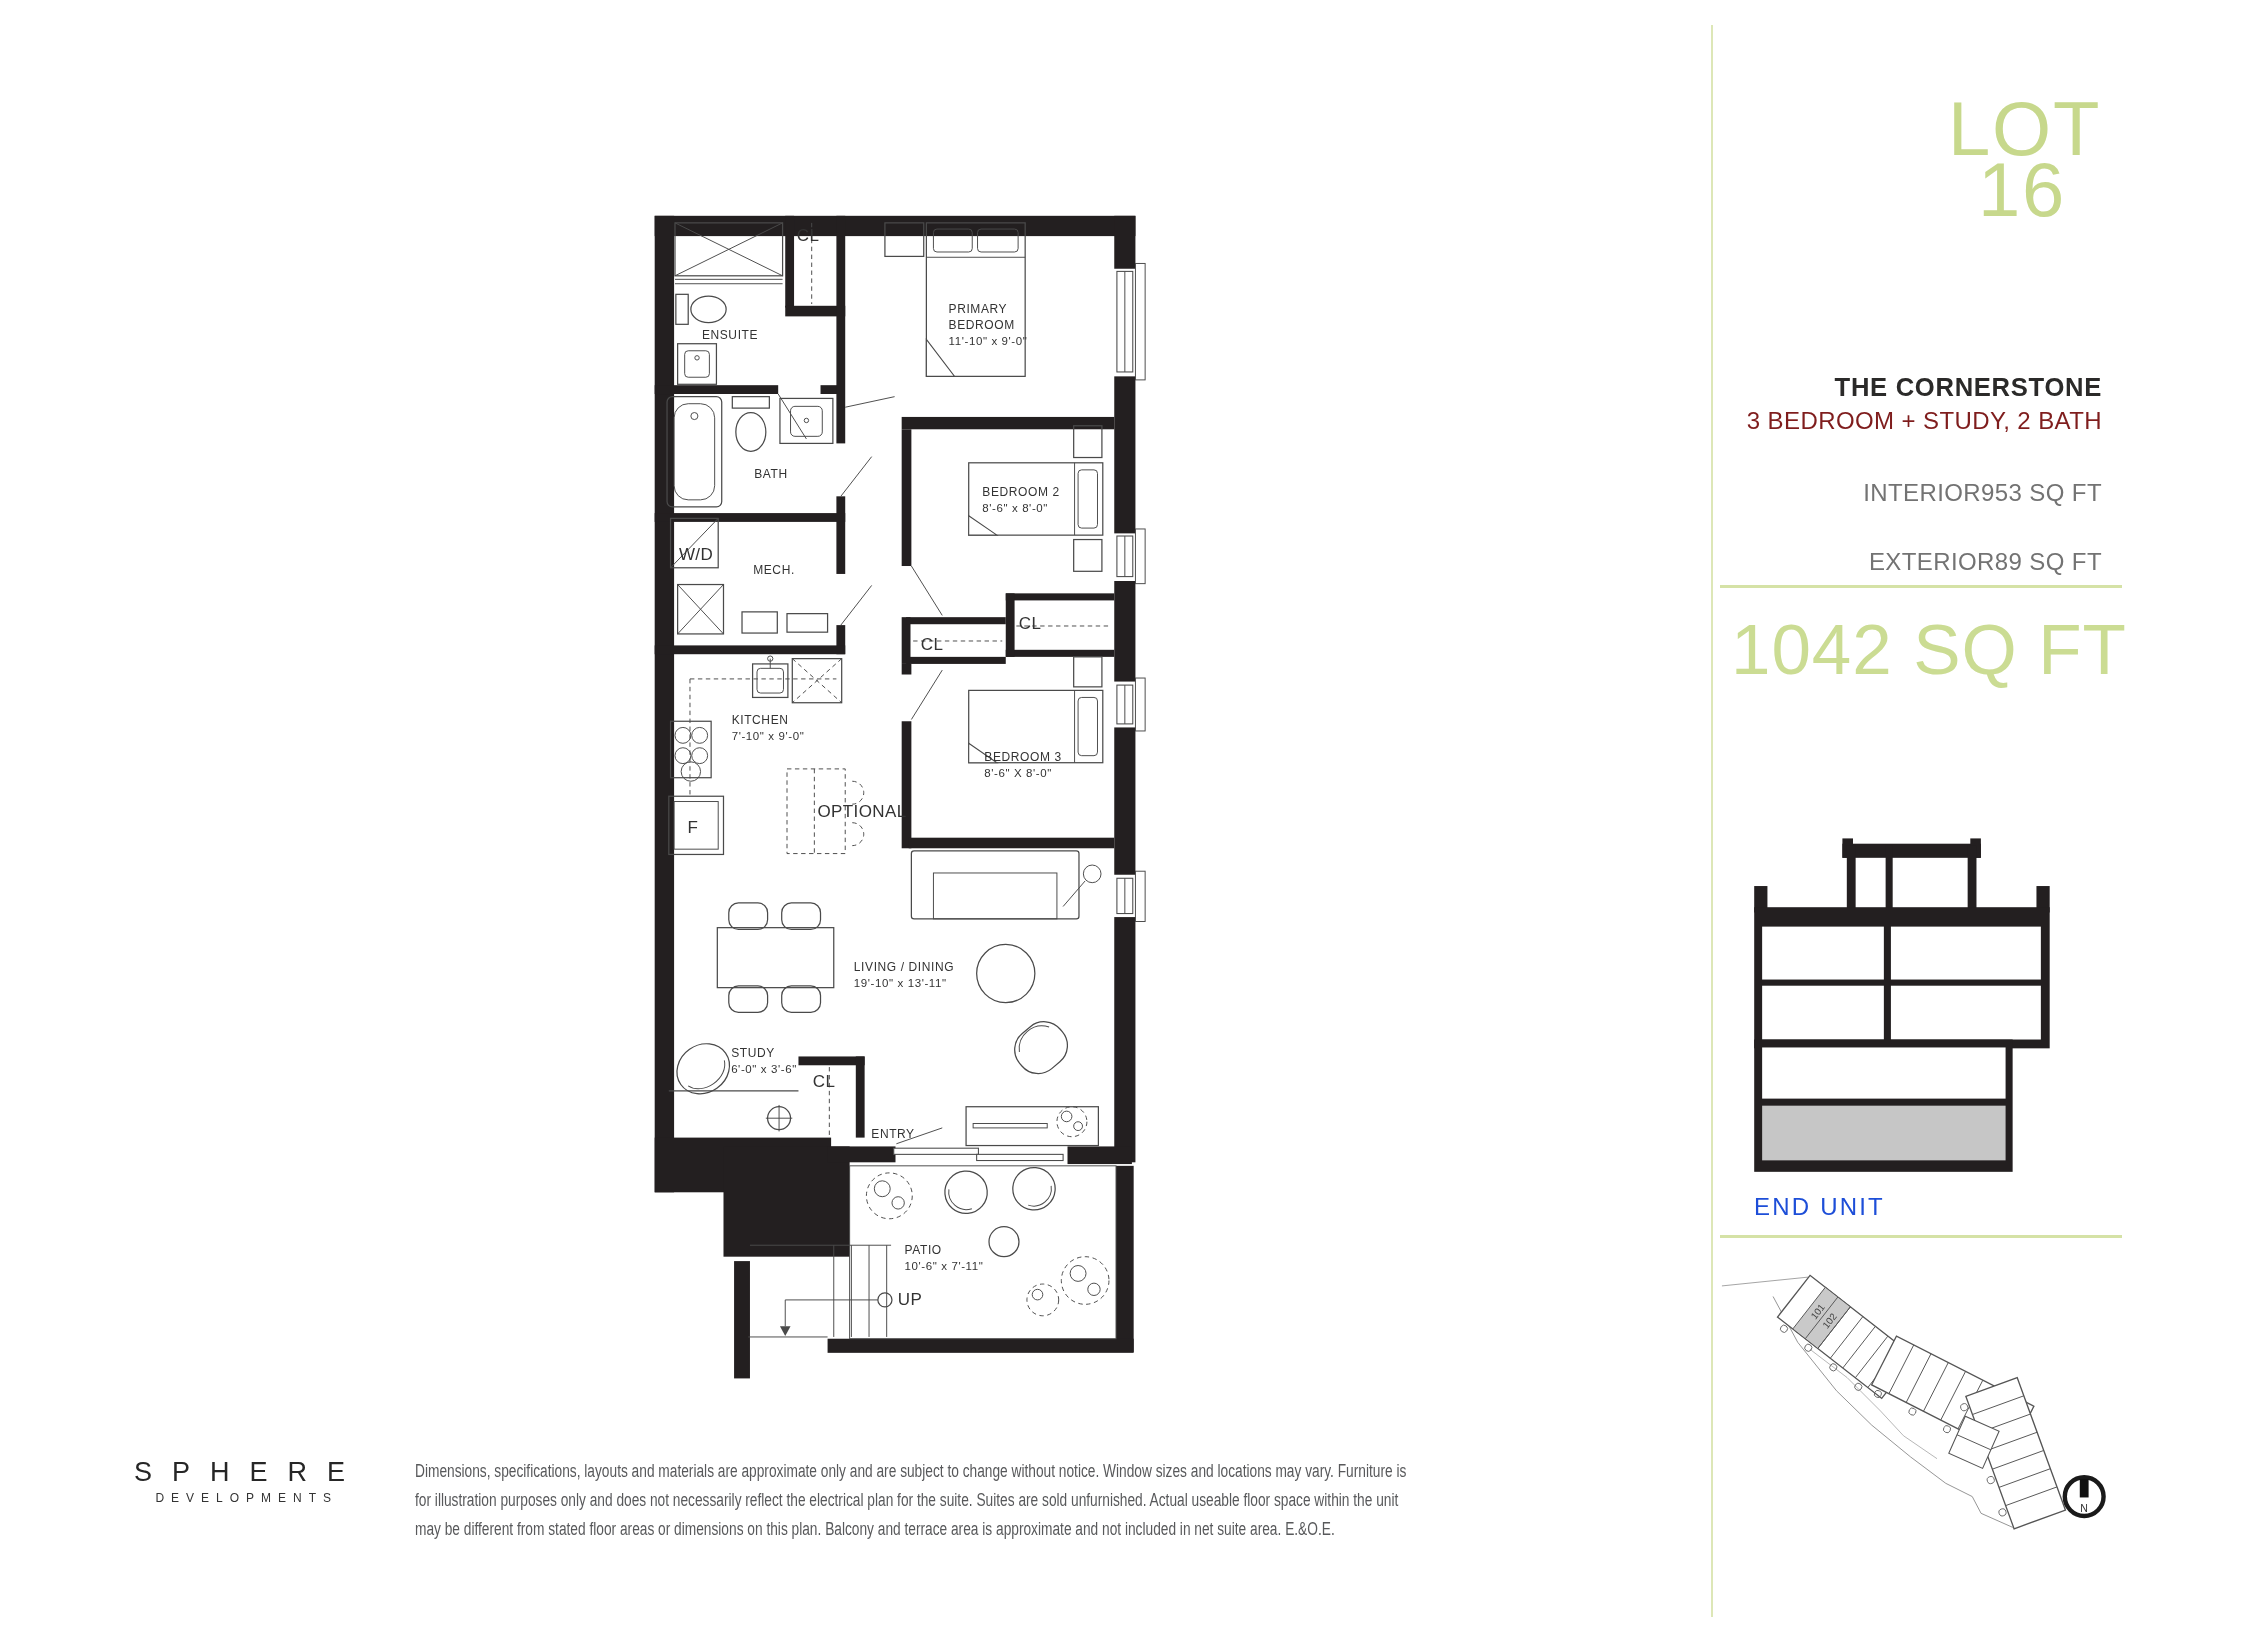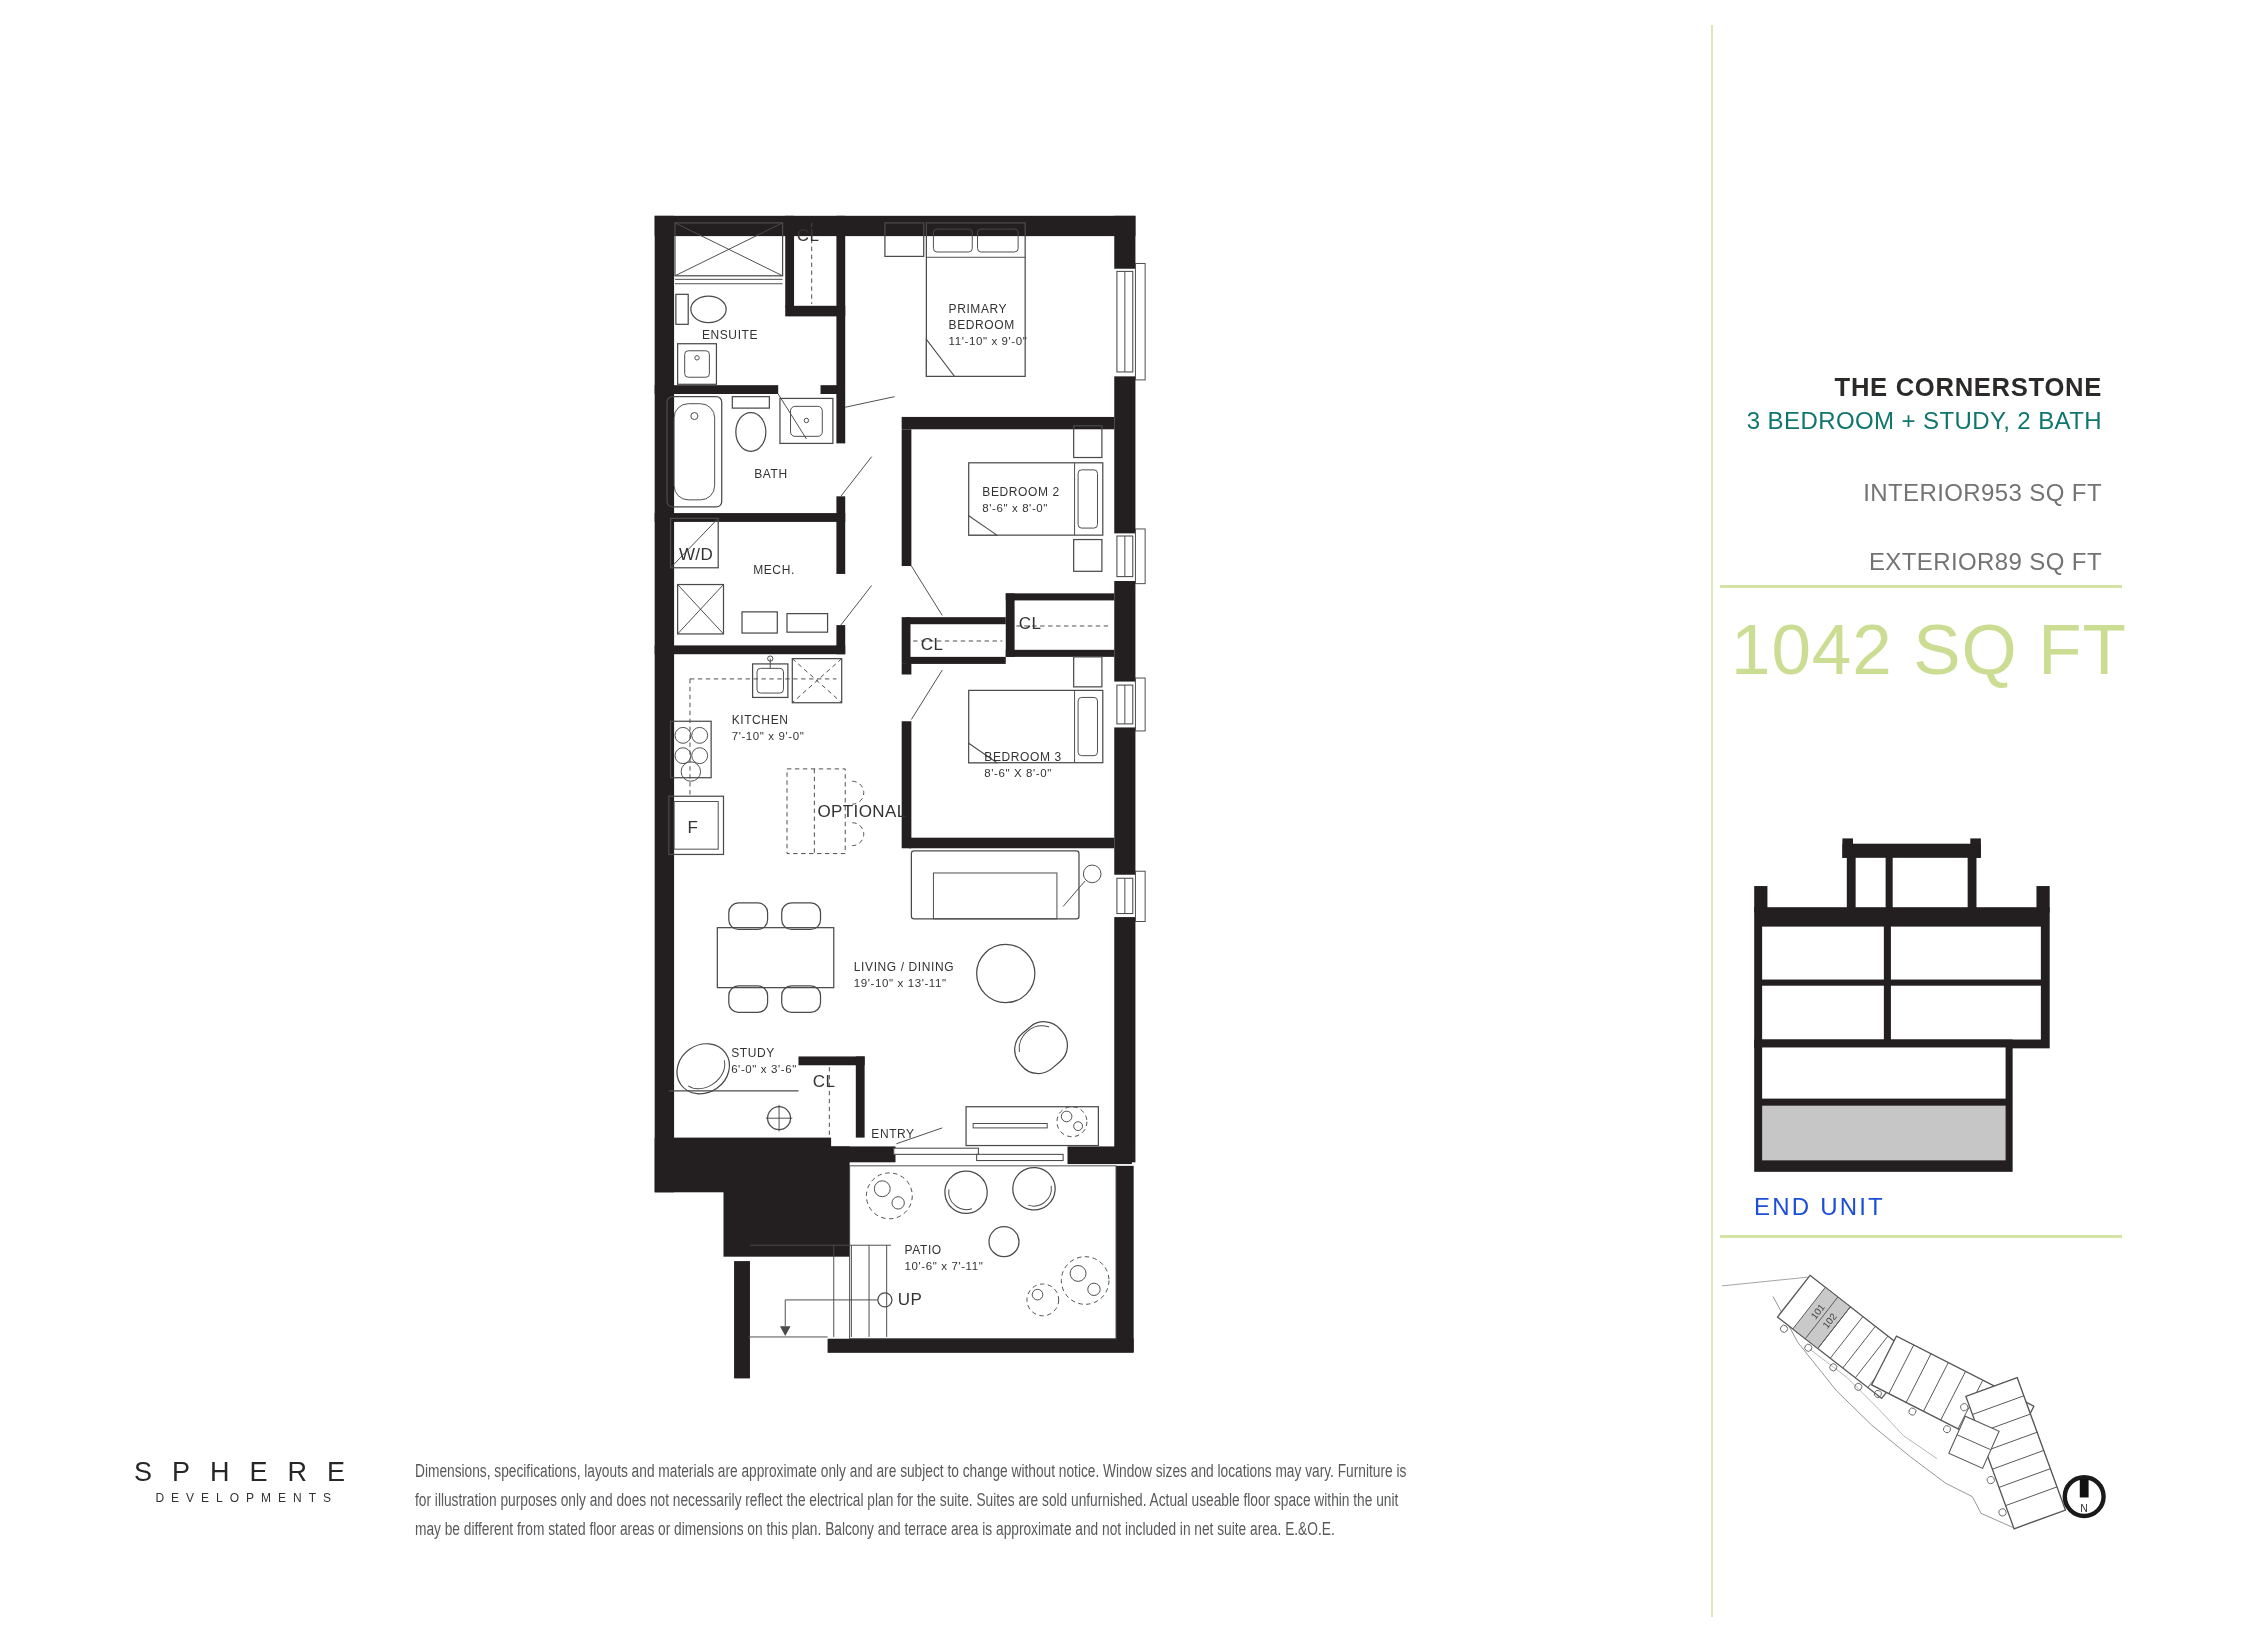--- a/index.html
+++ b/index.html
@@ -18,21 +18,21 @@
   .rot{transform:translate(-50%,-50%) rotate(-90deg);}
   .small-lab{position:absolute;transform:translate(-50%,-50%);font-size:17px;letter-spacing:0.4px;color:#333;}
   
   .v-divider{position:absolute;left:1711px;top:25px;width:1.8px;height:1592px;background:#dde7b7;}
   .h-divider{position:absolute;width:402px;height:2.6px;background:#d5e2a6;}
   .logo{position:absolute;left:1948px;top:99px;width:148px;text-align:center;
         color:#c7d88c;font-size:76px;line-height:.8;letter-spacing:1.8px;font-weight:400;}
   .title{position:absolute;left:1720px;top:373px;width:382px;text-align:right;
          font-size:25.6px;font-weight:700;letter-spacing:0.7px;color:#2b2a29;}
   .subtitle{position:absolute;left:1720px;top:407px;width:382px;text-align:right;
-            font-size:24px;font-weight:400;letter-spacing:0.4px;color:#0f766e;}
+            font-size:24px;font-weight:400;letter-spacing:0.4px;color:#7f1d1d;}
   .statrow{position:absolute;left:1753px;width:349px;display:flex;justify-content:flex-end;
            font-size:24px;color:#737373;letter-spacing:0.4px;}
   .total{position:absolute;left:1731px;top:609px;font-size:71px;color:#cbdc93;letter-spacing:0.9px;text-align:center;}
   .endunit{position:absolute;left:1754px;top:1186px;font-size:24px;letter-spacing:2.2px;color:#1d4ed8;margin-top:7px;}
   .sphere{position:absolute;left:125px;top:1457px;width:240px;text-align:center;color:#262626;}
   .sphere .nm{font-size:27px;font-weight:400;letter-spacing:20px;margin-left:8.8px;}
   .sphere .sb{font-size:12px;font-weight:400;letter-spacing:7px;margin-top:2.6px;margin-left:3.5px;color:#333;}
   .disc{position:absolute;left:415px;top:1457px;color:#58595b;font-size:17.6px;line-height:29px;}
   .disc div{white-space:nowrap;transform:scaleX(.78);transform-origin:0 0;}
 </style>
@@ -287,20 +287,24 @@
   <div class="rlabel" style="left:1023px;top:766px"><div class="rname">BEDROOM 3</div><div class="rdims">8'-6" X 8'-0"</div></div>
   <div class="rlabel" style="left:904px;top:976px"><div class="rname">LIVING / DINING</div><div class="rdims">19'-10" x 13'-11"</div></div>
   <div class="rlabel" style="left:764px;top:1062px"><div class="rname">STUDY</div><div class="rdims">6'-0" x 3'-6"</div></div>
   <div class="small-lab" style="left:824px;top:1082px">CL</div>
   <div class="rlabel" style="left:893px;top:1135px"><div class="rname">ENTRY</div></div>
   <div class="rlabel" style="left:944px;top:1259px"><div class="rname">PATIO</div><div class="rdims">10'-6" x 7'-11"</div></div>
   <div class="small-lab" style="left:910px;top:1300px">UP</div>
 
   <div class="v-divider"></div>
 
+  <div class="logo">
+    <div>LOT</div>
+    <div>16</div>
+  </div>
 
   <div class="title">THE CORNERSTONE</div>
   <div class="subtitle">3 BEDROOM + STUDY, 2 BATH</div>
 
   <div class="statrow" style="top:479px">
     <span>INTERIOR</span>
     <span>953 SQ FT</span>
   </div>
   <div class="statrow" style="top:548px">
     <span>EXTERIOR</span>

